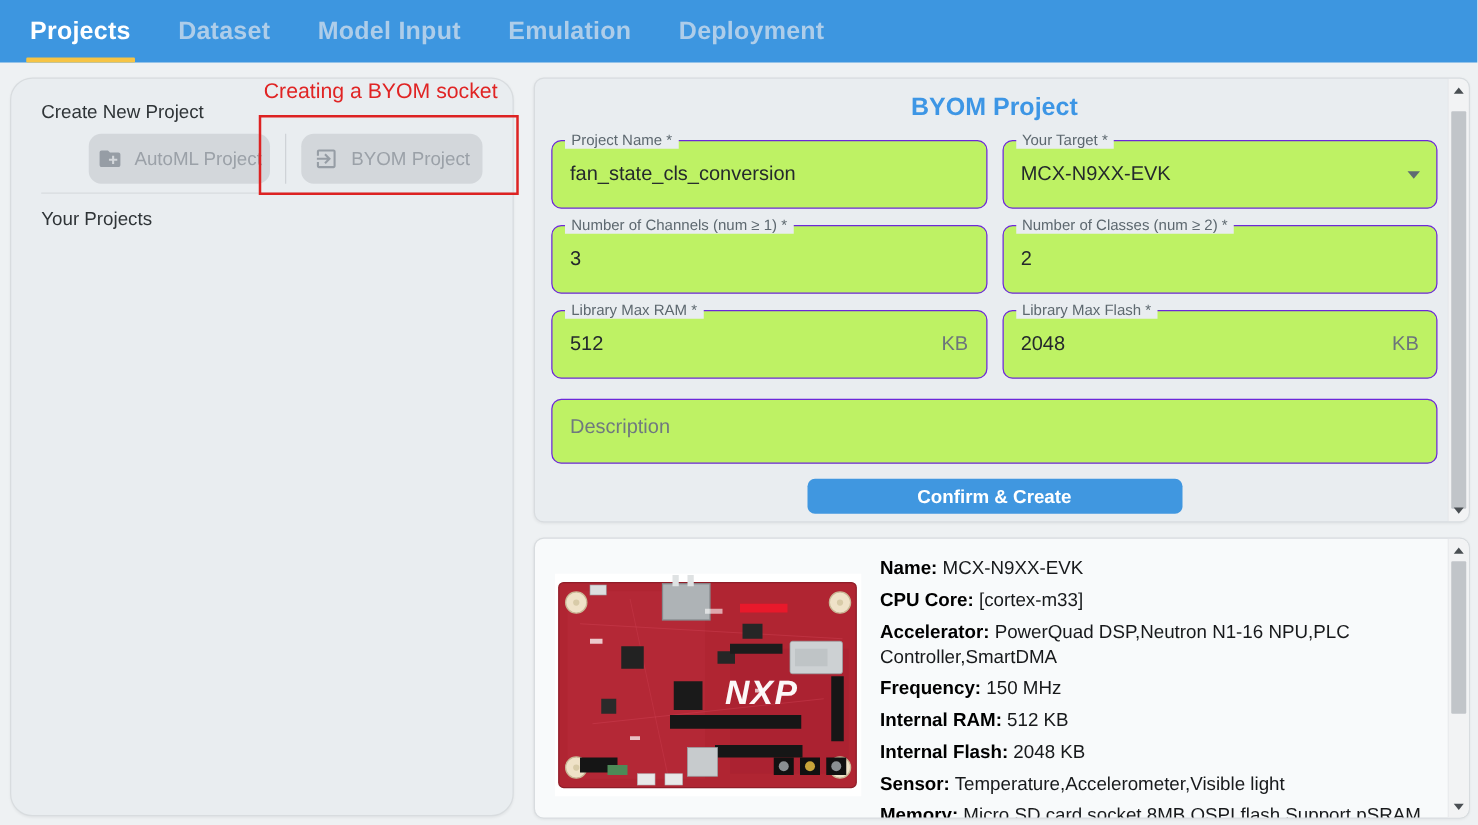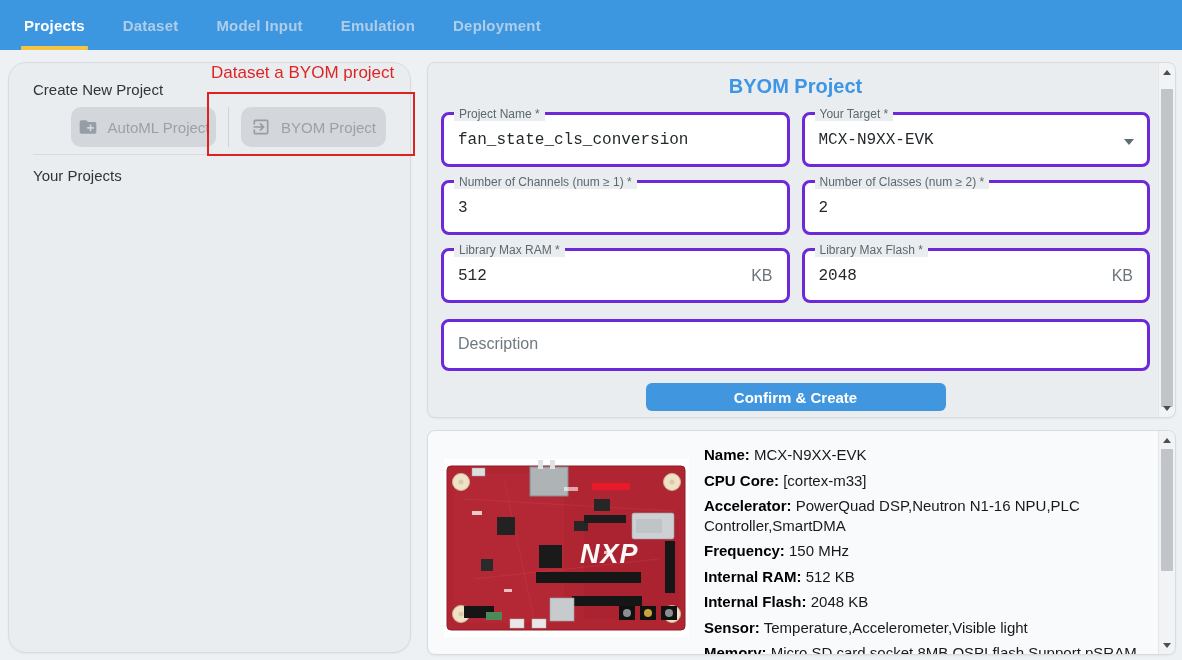--- a/index.html
+++ b/index.html
@@ -10,21 +10,21 @@
     position:relative;
   }
 
   
   .nav {
     position:absolute; left:0; top:0; width:1182px; height:50px;
     background:#3d96e0; display:flex; align-items:stretch; padding-left:5px;
   }
   .nav-tab {
     position:relative; display:flex; align-items:center;
-    padding:0 19px; font-size:15px; font-weight:bold;
+    padding:0 19px; font-size:20px; font-weight:bold;
     color:#aecde9; cursor:pointer; letter-spacing:.2px;
   }
   .nav-tab.active { color:#ffffff; }
   .nav-tab.active::after {
     content:""; position:absolute; left:16px; right:16px; bottom:0; height:4px;
     background:#f6c445; border-radius:1px;
   }
 
   
   .panel {
@@ -70,29 +70,29 @@
   .tri-up { width:0; height:0; border-left:4px solid transparent; border-right:4px solid transparent; border-bottom:5px solid #4a4f53; }
   .tri-down { width:0; height:0; border-left:4px solid transparent; border-right:4px solid transparent; border-top:5px solid #4a4f53; }
   .sb .thumb { position:absolute; left:2px; width:12px; background:#c1c5c9; border-radius:1px; }
 
   
   .form-content { margin-right:17px; padding:8px 8px 0 13px; }
   .form-title { text-align:center; font-size:20px; font-weight:bold; color:#3d96e5; margin:4px 0 14px; }
   .grid2 { display:grid; grid-template-columns:1fr 1fr; column-gap:12px; row-gap:13px; }
   .field {
     position:relative; height:55px;
-    border:3px solid #6d28d9; border-radius:8px; background:#ffffff;
+    border:1px solid #6d28d9; border-radius:8px; background:#bef264;
   }
   .field > label {
     position:absolute; top:-8px; left:10px; padding:0 5px;
     background:#e9edf0; font-size:12px; color:#5d686f; white-space:nowrap;
   }
   .field input {
     width:100%; height:100%; border:none; outline:none; background:transparent;
-    font-family:Liberation Mono, monospace; font-size:16px; color:#24292c; padding:0 14px;
+    font-family:Liberation Sans, sans-serif; font-size:16px; color:#24292c; padding:0 14px;
   }
   .field.flexf { display:flex; align-items:center; }
   .field.flexf input { flex:1; width:auto; }
   .unit { padding-right:14px; font-size:16px; color:#6c757b; }
   .caret {
     position:absolute; right:13px; top:24px;
     width:0; height:0; border-left:5px solid transparent; border-right:5px solid transparent;
     border-top:6px solid #5f6b72;
   }
   .desc-field { height:52px; margin-top:16px; }
@@ -149,21 +149,21 @@
       <svg viewBox="0 0 24 24">
           <path d="M10.09 15.59L11.5 17l5-5-5-5-1.41 1.41L12.67 11H3v2h9.67l-2.58 2.59zM19 3H5c-1.11 0-2 .9-2 2v4h2V5h14v14H5v-4H3v4c0 1.1.89 2 2 2h14c1.1 0 2-.9 2-2V5c0-1.1-.9-2-2-2z"></path>
         </svg>
       <span>BYOM Project</span>
     </button>
   </div>
   <div class="lp-hr"></div>
   <div class="lp-sub">Your Projects</div>
 </div>
 
-<div class="annot-text">Dataset a BYOM project</div>
+<div class="annot-text">Creating a BYOM socket</div>
 <div class="annot-rect"></div>
 
 <div class="panel form-panel">
   <div class="form-content">
     <div class="form-title">BYOM Project</div>
 
     <div class="grid2">
       <div class="field">
         <label>Project Name *</label>
         <input type="text" value="fan_state_cls_conversion" style="">

